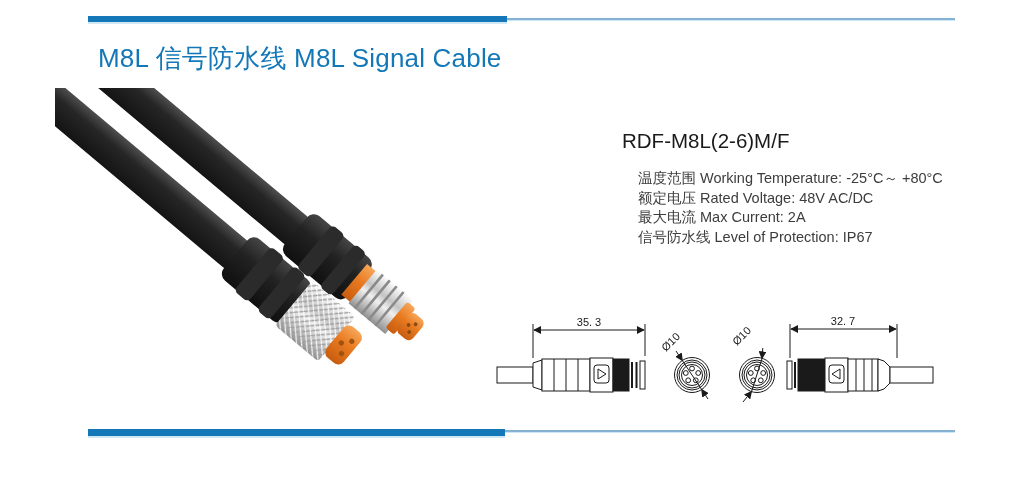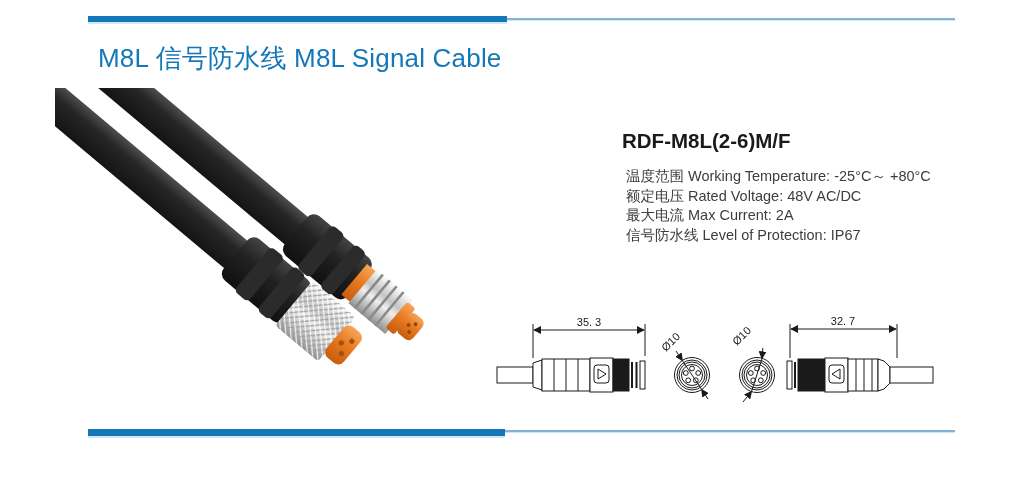--- a/index.html
+++ b/index.html
@@ -23,23 +23,23 @@
   #bottom-rule-thin{left:505px;top:430px;width:450px;}
   .page-title{
     position:absolute;left:86px;top:30px;margin:12px;
     font-size:26px;line-height:32px;font-weight:500;
     color:var(--accent,#1478b8);letter-spacing:.2px;white-space:nowrap;
   }
   .photo{position:absolute;left:55px;top:88px;width:425px;height:345px;}
   .product-block{position:absolute;left:622px;top:129px;width:370px;}
   .product-name{
     margin:0 0 14px 0;font-size:20.5px;line-height:24px;
-    font-weight:700;color:#1a1a1a;white-space:nowrap;
-  }
-  .spec-list{margin:4px;padding:0;list-style:none;}
+    font-weight:400;color:#1a1a1a;white-space:nowrap;
+  }
+  .spec-list{margin:16px;padding:0;list-style:none;}
   .spec-line{
     font-size:14.5px;line-height:19.7px;color:#3d3d3d;white-space:nowrap;
   }
   .tech-drawing{position:absolute;left:490px;top:300px;width:470px;height:120px;}
   .tech-drawing text{
     font-family:"Liberation Sans","DejaVu Sans",sans-serif;
     font-size:11px;fill:#1a1a1a;
   }
 </style>
 </head>

